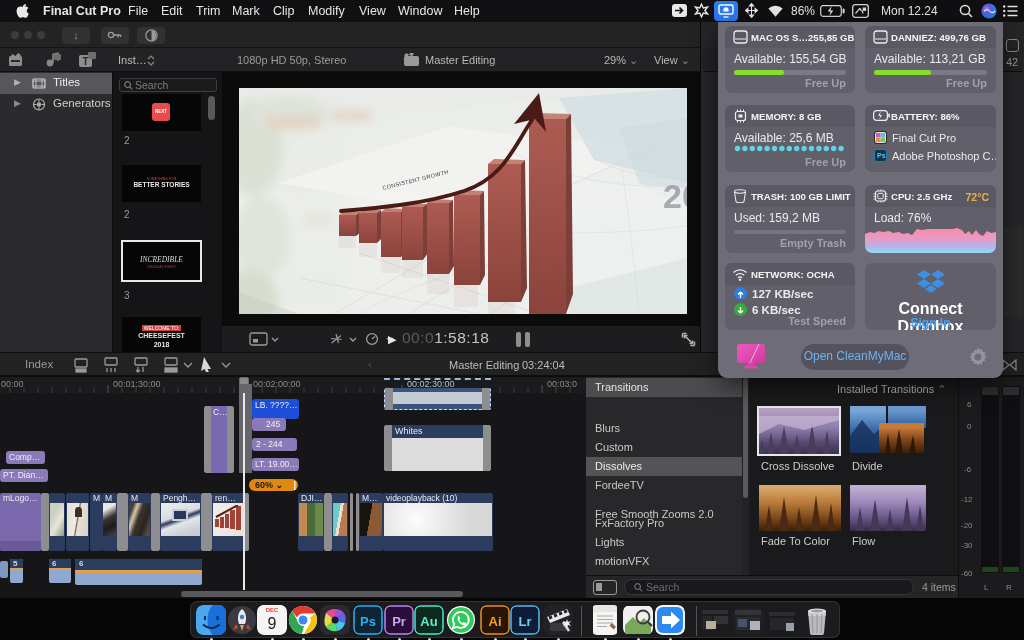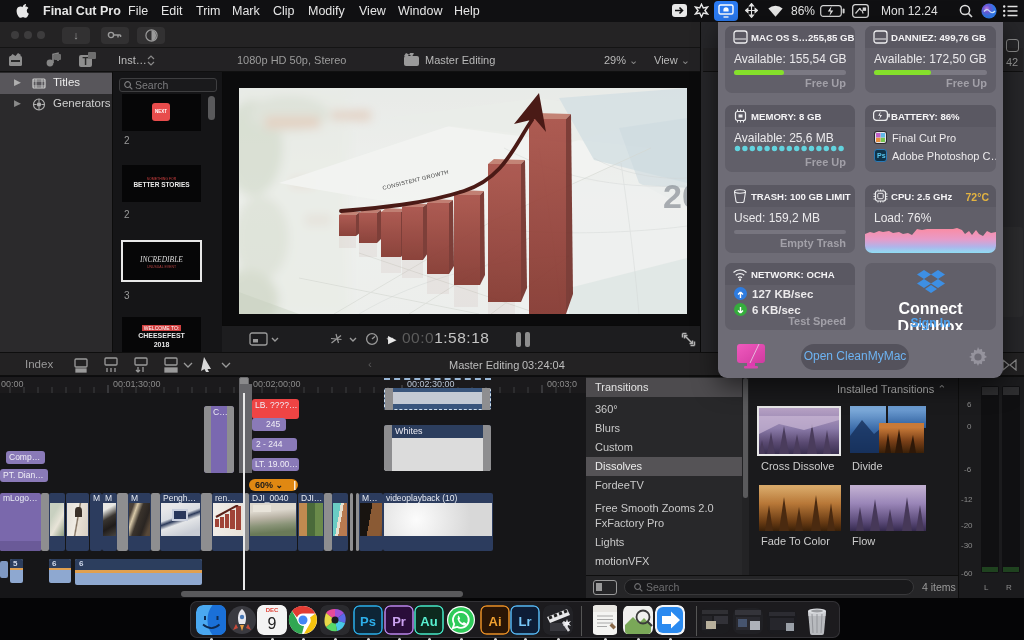--- a/index.html
+++ b/index.html
@@ -391,21 +391,21 @@
 </div>
 <div class="a" id="tl">
 
 <div class="a" style="left:204px;top:13px;width:30px;height:67px;background:#7a68b0;border-radius:3px;overflow:hidden">
  <div class="a" style="left:0;top:0;width:7px;height:67px;background:#8e8e90"></div>
  <div class="a" style="left:23px;top:0;width:7px;height:67px;background:#8e8e90"></div>
  <span class="a" style="left:9px;top:1px;color:#ececf4;font-size:8.5px">C…</span>
 </div>
 <div class="a" style="left:239px;top:-9px;width:13px;height:89px;background:#66666a"></div>
 
-<div class="a" style="left:252px;top:6px;width:47px;height:20px;background:#ef4444;border-radius:3px;color:#f0eef6;font-size:8.5px;line-height:12px"><span style="margin-left:3px">LB. ????…</span></div>
+<div class="a" style="left:252px;top:6px;width:47px;height:20px;background:#1d4ed8;border-radius:3px;color:#f0eef6;font-size:8.5px;line-height:12px"><span style="margin-left:3px">LB. ????…</span></div>
 <div class="a" style="left:252px;top:25px;width:34px;height:13px;background:#8a7ab8;border-radius:3px;color:#f0eef6;font-size:8.5px;line-height:12px"><span style="margin-left:14px">245</span></div>
 <div class="a" style="left:252px;top:45px;width:45px;height:13px;background:#8a7ab8;border-radius:3px;color:#f0eef6;font-size:8.5px;line-height:12px"><span style="margin-left:4px">2 - 244</span></div>
 <div class="a" style="left:252px;top:65px;width:47px;height:13px;background:#8a7ab8;border-radius:3px;color:#f0eef6;font-size:8.5px;line-height:12px"><span style="margin-left:3px">LT. 19.00…</span></div>
 <div class="a" style="left:6px;top:58px;width:39px;height:13px;background:#8a7ab8;border-radius:3px;color:#f0eef6;font-size:8.5px;line-height:12px"><span style="margin-left:3px">Comp…</span></div>
 <div class="a" style="left:0;top:76px;width:48px;height:13px;background:#8a7ab8;border-radius:3px;color:#f0eef6;font-size:8.5px;line-height:12px"><span style="margin-left:3px">PT. Dian…</span></div>
 
 <div class="a" style="left:384px;top:-5px;width:107px;height:22px;background:#39557c;border-left:1px dashed #cfe0f0;border-right:1px dashed #cfe0f0;border-bottom:1px dashed #cfe0f0;border-radius:2px">
  <div class="a" style="left:0;top:0;width:8px;height:22px;background:#8e8e90"></div>
  <div class="a" style="left:97px;top:0;width:8px;height:22px;background:#8e8e90"></div>
  <div class="a" style="left:8px;top:4px;width:89px;height:12px;background:#c4cad4"></div>
@@ -461,25 +461,20 @@
               <rect x="1" y="14" width="4" height="8"></rect>
               <rect x="6" y="12" width="4" height="11"></rect>
               <rect x="11" y="9" width="4" height="14"></rect>
               <rect x="16" y="5" width="5" height="19"></rect>
               <rect x="22" y="1" width="5" height="24"></rect>
             </g>
             <path d="M2 12 24 0" stroke="#5a2018" stroke-width="2" fill="none"></path>
           </svg>
         </div>
 <div class="trz" style="left:244px;width:5px"></div>
-<div class="clip" style="left:249px;width:48px">
-          <span class="cl">DJI_0040</span>
-          <div class="ph" style="background:linear-gradient(175deg,#ddd8ce 25%,#b8b2a4 45%,#8a9478 65%,#6a7a58 85%)"></div>
-          <div class="a" style="left:4px;top:12px;width:18px;height:7px;background:#e8e4da"></div>
-        </div>
 <div class="clip" style="left:298px;width:26px">
           <span class="cl">DJI…</span>
           <div class="ph" style="background:linear-gradient(90deg,#c08a50 0 35%,#4a6a3a 35% 65%,#6a8a4a 65%)"></div>
         </div>
 <div class="trz" style="left:324px;width:8px"></div>
 <div class="clip" style="left:332px;width:16px">
           <div class="ph" style="background:linear-gradient(100deg,#6accc4 0 40%,#e8e0d0 40% 55%,#b87a50 55%)"></div>
         </div>
 <div class="trz" style="left:350px;width:3px"></div>
 <div class="trz" style="left:356px;width:3px"></div>
@@ -507,26 +502,25 @@
         <div style="height:2.5px;background:#e0a050"></div>
       </div>
 
 <div class="a" style="left:243px;top:0;width:1.5px;height:197px;background:#e8e8e8"></div>
 
 <div class="a" style="left:181px;top:198px;width:282px;height:6px;background:#59595b;border-radius:3px"></div>
 </div>
 <div class="a" id="trpanel">
 <div class="a" style="left:0;top:0;width:156px;height:222px;background:#28282a;border-top:1px solid #0e0e0e">
 <div class="tritem" style="top:1px;background:#4d4b4e;color:#e4e4e4">Transitions</div>
-<div class="tritem" style="top:23px">360°</div>
 <div class="tritem" style="top:42px">Blurs</div>
 <div class="tritem" style="top:80px;background:#555356;color:#ececec">Dissolves</div>
 <div class="tritem" style="top:61px">Custom</div>
 <div class="tritem" style="top:99px">FordeeTV</div>
-<div class="tritem" style="top:122px">Free Smooth Zooms 2.0</div>
+<div class="tritem" style="top:128px">Free Smooth Zooms 2.0</div>
 <div class="tritem" style="top:137px">FxFactory Pro</div>
 <div class="tritem" style="top:156px">Lights</div>
 <div class="tritem" style="top:175px">motionVFX</div>
 </div>
 <div class="a" style="left:156px;top:0;width:7px;height:199px;background:#232325">
         <div class="a" style="left:1px;top:2px;width:5px;height:120px;background:#5a5a5c;border-radius:3px"></div>
       </div>
 <div class="a" style="left:163px;top:0;width:209px;height:199px;background:#1a1a1c;border-top:1px solid #0e0e0e">
  <span class="a" style="left:88px;top:6px;color:#b4b4b4;font-size:11px">Installed Transitions <span style="color:#8a8a8a">⌃</span></span>
 
@@ -635,21 +629,21 @@
  <span class="cfoot">Free Up</span>
 </div>
 
 <div class="card" style="left:147px;top:4px;width:131px;height:67px">
  <div class="chead"></div>
  <svg class="a" style="left:8px;top:4px" width="15" height="14" viewBox="0 0 15 14">
           <rect x="1" y="1" width="13" height="12" rx="2.5" fill="none" stroke="#ededef" stroke-width="1.3"></rect>
           <path d="M2 9h11" stroke="#ededef" stroke-width="1.1"></path>
         </svg>
  <span class="ctitle">DANNIEZ: 499,76 GB</span>
- <span class="cbody">Available: 172,50 GB</span>
+ <span class="cbody">Available: 113,21 GB</span>
  <div class="a" style="left:9px;top:44px;width:113px;height:5px;background:#7b7983;border-radius:3px">
           <div style="width:57px;height:5px;background:#85e02b;border-radius:3px"></div>
         </div>
  <span class="cfoot">Free Up</span>
 </div>
 
 <div class="card" style="left:7px;top:83px;width:130px;height:67px">
  <div class="chead"></div>
  <svg class="a" style="left:8px;top:4px" width="15" height="14" viewBox="0 0 15 14">
           <rect x="2.5" y="2.5" width="10" height="9" rx="2" fill="none" stroke="#ededef" stroke-width="1.2"></rect>

